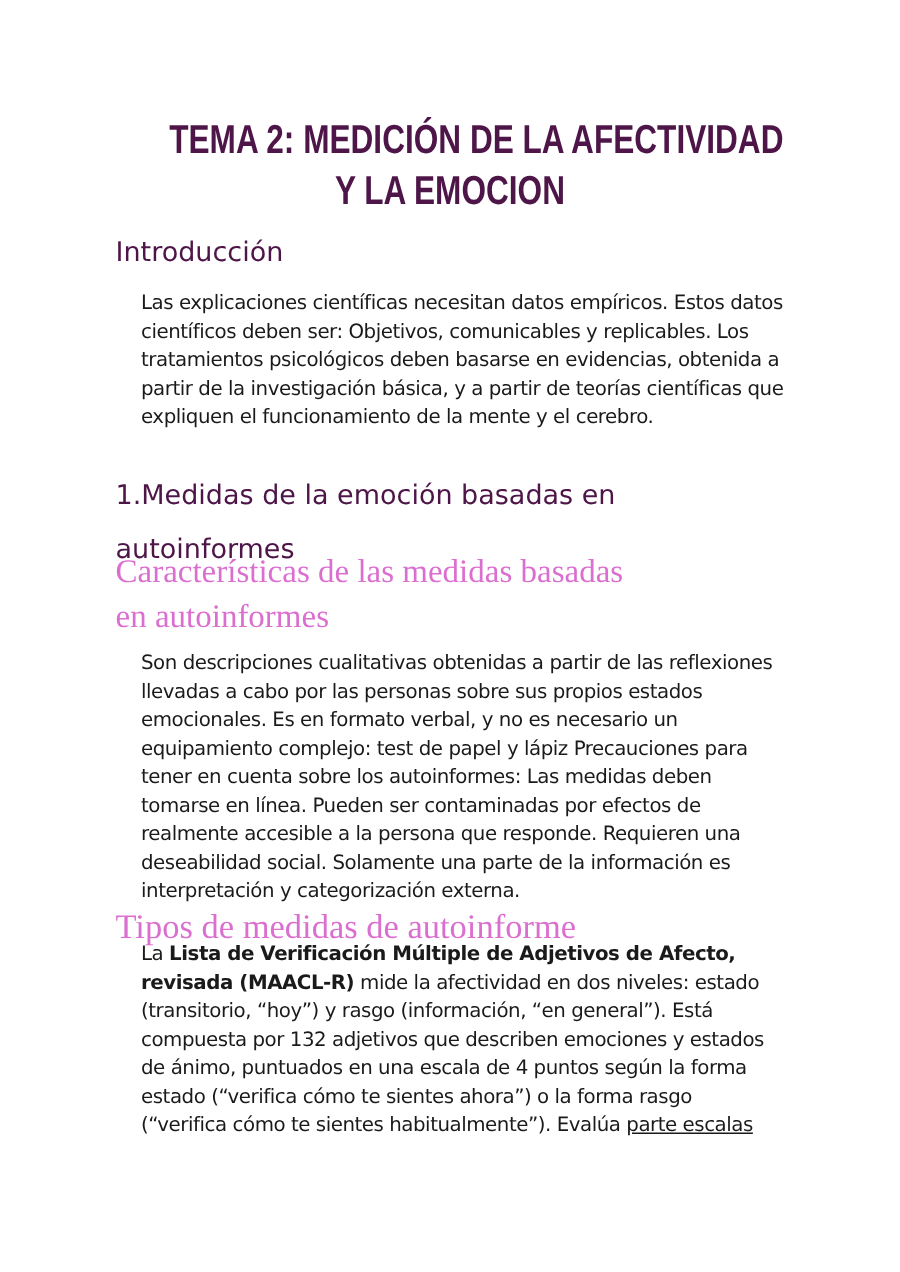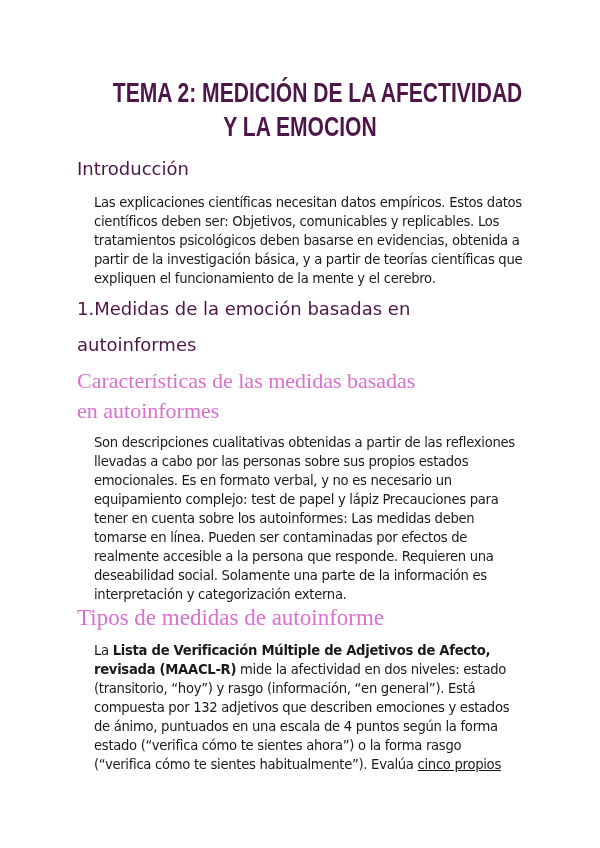--- a/index.html
+++ b/index.html
@@ -83,21 +83,21 @@
 
   <div class="para" style="top:193px;">
     <span class="ln">Las explicaciones científicas necesitan datos empíricos. Estos datos</span>
     <span class="ln">científicos deben ser: Objetivos, comunicables y replicables. Los</span>
     <span class="ln">tratamientos psicológicos deben basarse en evidencias, obtenida a</span>
     <span class="ln">partir de la investigación básica, y a partir de teorías científicas que</span>
     <span class="ln">expliquen el funcionamiento de la mente y el cerebro.</span>
   </div>
 
   <div class="h1" style="top:291px; line-height:36px;">
-    <span style="display:block;">1.Medidas de la emoción basadas en</span>
+    <span style="display:block;margin-top:22px;">1.Medidas de la emoción basadas en</span>
     <span style="display:block;">autoinformes</span>
   </div>
 
   <div class="h2" style="top:366px;">
     <span style="display:block;">Características de las medidas basadas</span>
     <span style="display:block;">en autoinformes</span>
   </div>
 
   <div class="para" style="top:433px;">
     <span class="ln">Son descripciones cualitativas obtenidas a partir de las reflexiones</span>
@@ -106,29 +106,29 @@
     <span class="ln">equipamiento complejo: test de papel y lápiz Precauciones para</span>
     <span class="ln">tener en cuenta sobre los autoinformes: Las medidas deben</span>
     <span class="ln">tomarse en línea. Pueden ser contaminadas por efectos de</span>
     <span class="ln">realmente accesible a la persona que responde. Requieren una</span>
     <span class="ln">deseabilidad social. Solamente una parte de la información es</span>
     <span class="ln">interpretación y categorización externa.</span>
   </div>
 
   <div class="h2" style="top:603px; font-size:23px;">Tipos de medidas de autoinforme</div>
 
-  <div class="para" style="top:641px;">
+  <div class="para" style="top:627px;">
     <span class="ln">
       <span>La </span><b>Lista de Verificación Múltiple de Adjetivos de Afecto,</b>
     </span>
     <span class="ln">
       <b>revisada (MAACL-R)</b><span> mide la afectividad en dos niveles: estado</span>
     </span>
     <span class="ln">(transitorio, “hoy”) y rasgo (información, “en general”). Está</span>
     <span class="ln">compuesta por 132 adjetivos que describen emociones y estados</span>
     <span class="ln">de ánimo, puntuados en una escala de 4 puntos según la forma</span>
     <span class="ln">estado (“verifica cómo te sientes ahora”) o la forma rasgo</span>
     <span class="ln">
-      <span>(“verifica cómo te sientes habitualmente”). Evalúa </span><u>cinco propios</u>
+      <span>(“verifica cómo te sientes habitualmente”). Evalúa </span><u>parte escalas</u>
     </span>
   </div>
 
 </div>
 
 </body></html>

